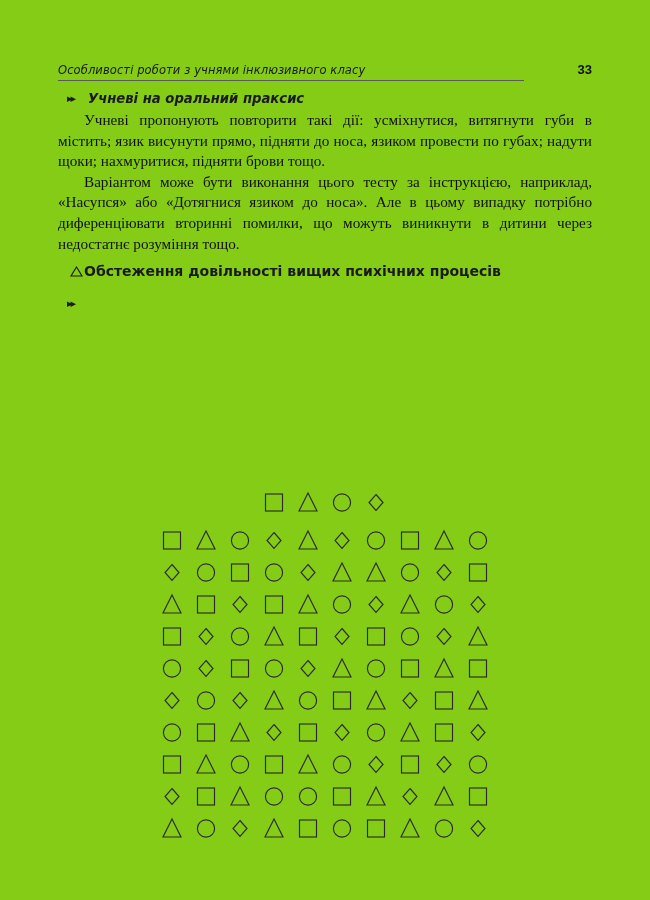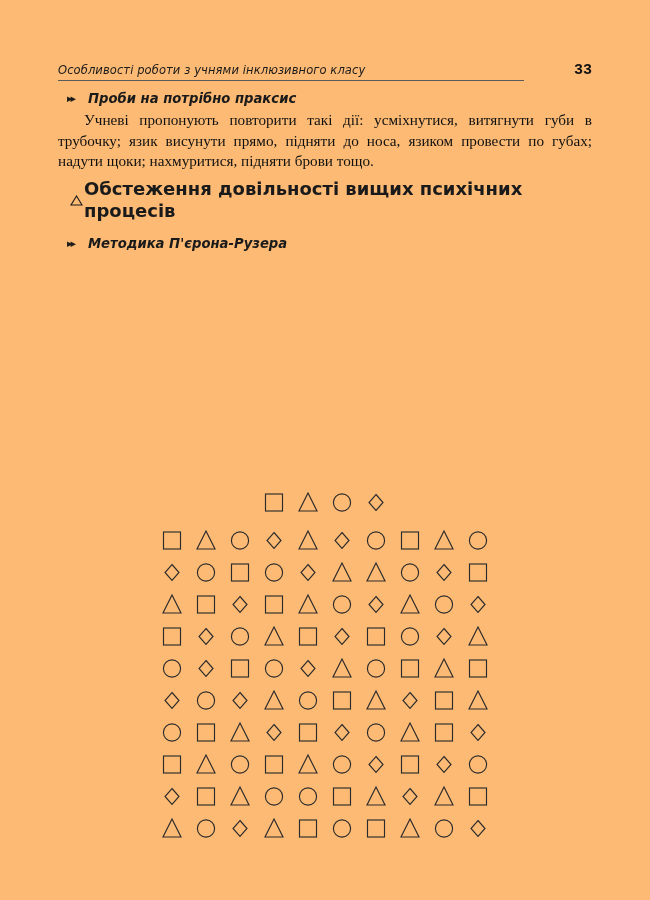--- a/index.html
+++ b/index.html
@@ -4,21 +4,21 @@
 <style>
   html, body {
     margin: 0;
     padding: 0;
     background: #ffffff;
   }
   .page {
     position: relative;
     width: 650px;
     height: 900px;
-    background: #fdba74;
+    background: #84cc16;
     overflow: hidden;
     font-family: "Liberation Serif", serif;
     color: #111111;
   }
 
   
   .running-head {
     position: absolute;
     left: 58px;
     top: 62px;
@@ -29,23 +29,23 @@
   }
   .running-head-title {
     font-family: "DejaVu Sans", sans-serif;
     font-style: italic;
     font-size: 11.5px;
     letter-spacing: 0.1px;
     color: #1a1a1a;
     white-space: nowrap;
   }
   .running-head-folio {
-    font-family: Liberation Mono, monospace;
+    font-family: Liberation Sans, sans-serif;
     font-weight: bold;
-    font-size: 15px;
+    font-size: 13px;
     color: #111111;
   }
   .head-rule {
     position: absolute;
     left: 58px;
     top: 80px;
     width: 466px;
     height: 1px;
     background: #5a5a5a;
   }
@@ -77,21 +77,21 @@
     line-height: 22px;
     letter-spacing: -2px;
     font-style: normal;
   }
 
   h2.section-head {
     margin: 0;
     padding: 0 0 0 26px;
     font-family: "DejaVu Sans", sans-serif;
     font-weight: bold;
-    font-size: 18px;
+    font-size: 14px;
     line-height: 22px;
     color: #1a1a1a;
     position: relative;
   }
   h2.section-head .bullet-triangle {
     position: absolute;
     left: 6px;
     top: 50%;
     transform: translateY(-50%);
     width: 0;
@@ -156,42 +156,42 @@
   <div class="running-head">
     <span class="running-head-title">Особливості роботи з учнями інклюзивного класу</span>
     <span class="running-head-folio">33</span>
   </div>
   <div class="head-rule"></div>
 
   <div class="content">
 
     <h2 class="sub-head">
       <span class="bullet-arrows">▸▸</span>
-      <span>Проби на потрібно праксис</span>
+      <span>Учневі на оральний праксис</span>
     </h2>
 
-    <p class="body">Учневі пропонують повторити такі дії: усміхнутися, витягнути губи в трубочку; язик висунути прямо, підняти до носа, язиком провести по губах; надути щоки; нахмуритися, підняти брови тощо.</p>
+    <p class="body">Учневі пропонують повторити такі дії: усміхнутися, витягнути губи в містить; язик висунути прямо, підняти до носа, язиком провести по губах; надути щоки; нахмуритися, підняти брови тощо.</p>
+    <p class="body">Варіантом може бути виконання цього тесту за інструкцією, наприклад, «Насупся» або «Дотягнися язиком до носа». Але в цьому випадку потрібно диференціювати вторинні помилки, що можуть виникнути в дитини через недостатнє розуміння тощо.</p>
 
     <div class="gap-s"></div>
 
     <h2 class="section-head">
       <span class="bullet-triangle">
         <svg width="13" height="11" viewBox="0 0 13 11">
           <polygon points="6.5,1 12,10 1,10" fill="none" stroke="#1a1a1a" stroke-width="1.1"></polygon>
         </svg>
       </span>
       <span>Обстеження довільності вищих психічних процесів</span>
     </h2>
 
 
     <div class="gap-m"></div>
 
     <h2 class="sub-head">
       <span class="bullet-arrows">▸▸</span>
-      <span>Методика П'єрона-Рузера</span>
     </h2>
 
 
   </div>
 
   <div class="shape-blank">
     <div class="shape-header-row">
         <div class="cell">
           <svg width="26" height="26" viewBox="0 0 26 26">
             <rect x="4.5" y="5" width="17" height="17" fill="none" stroke="#2b2b2b" stroke-width="1.15"></rect>

